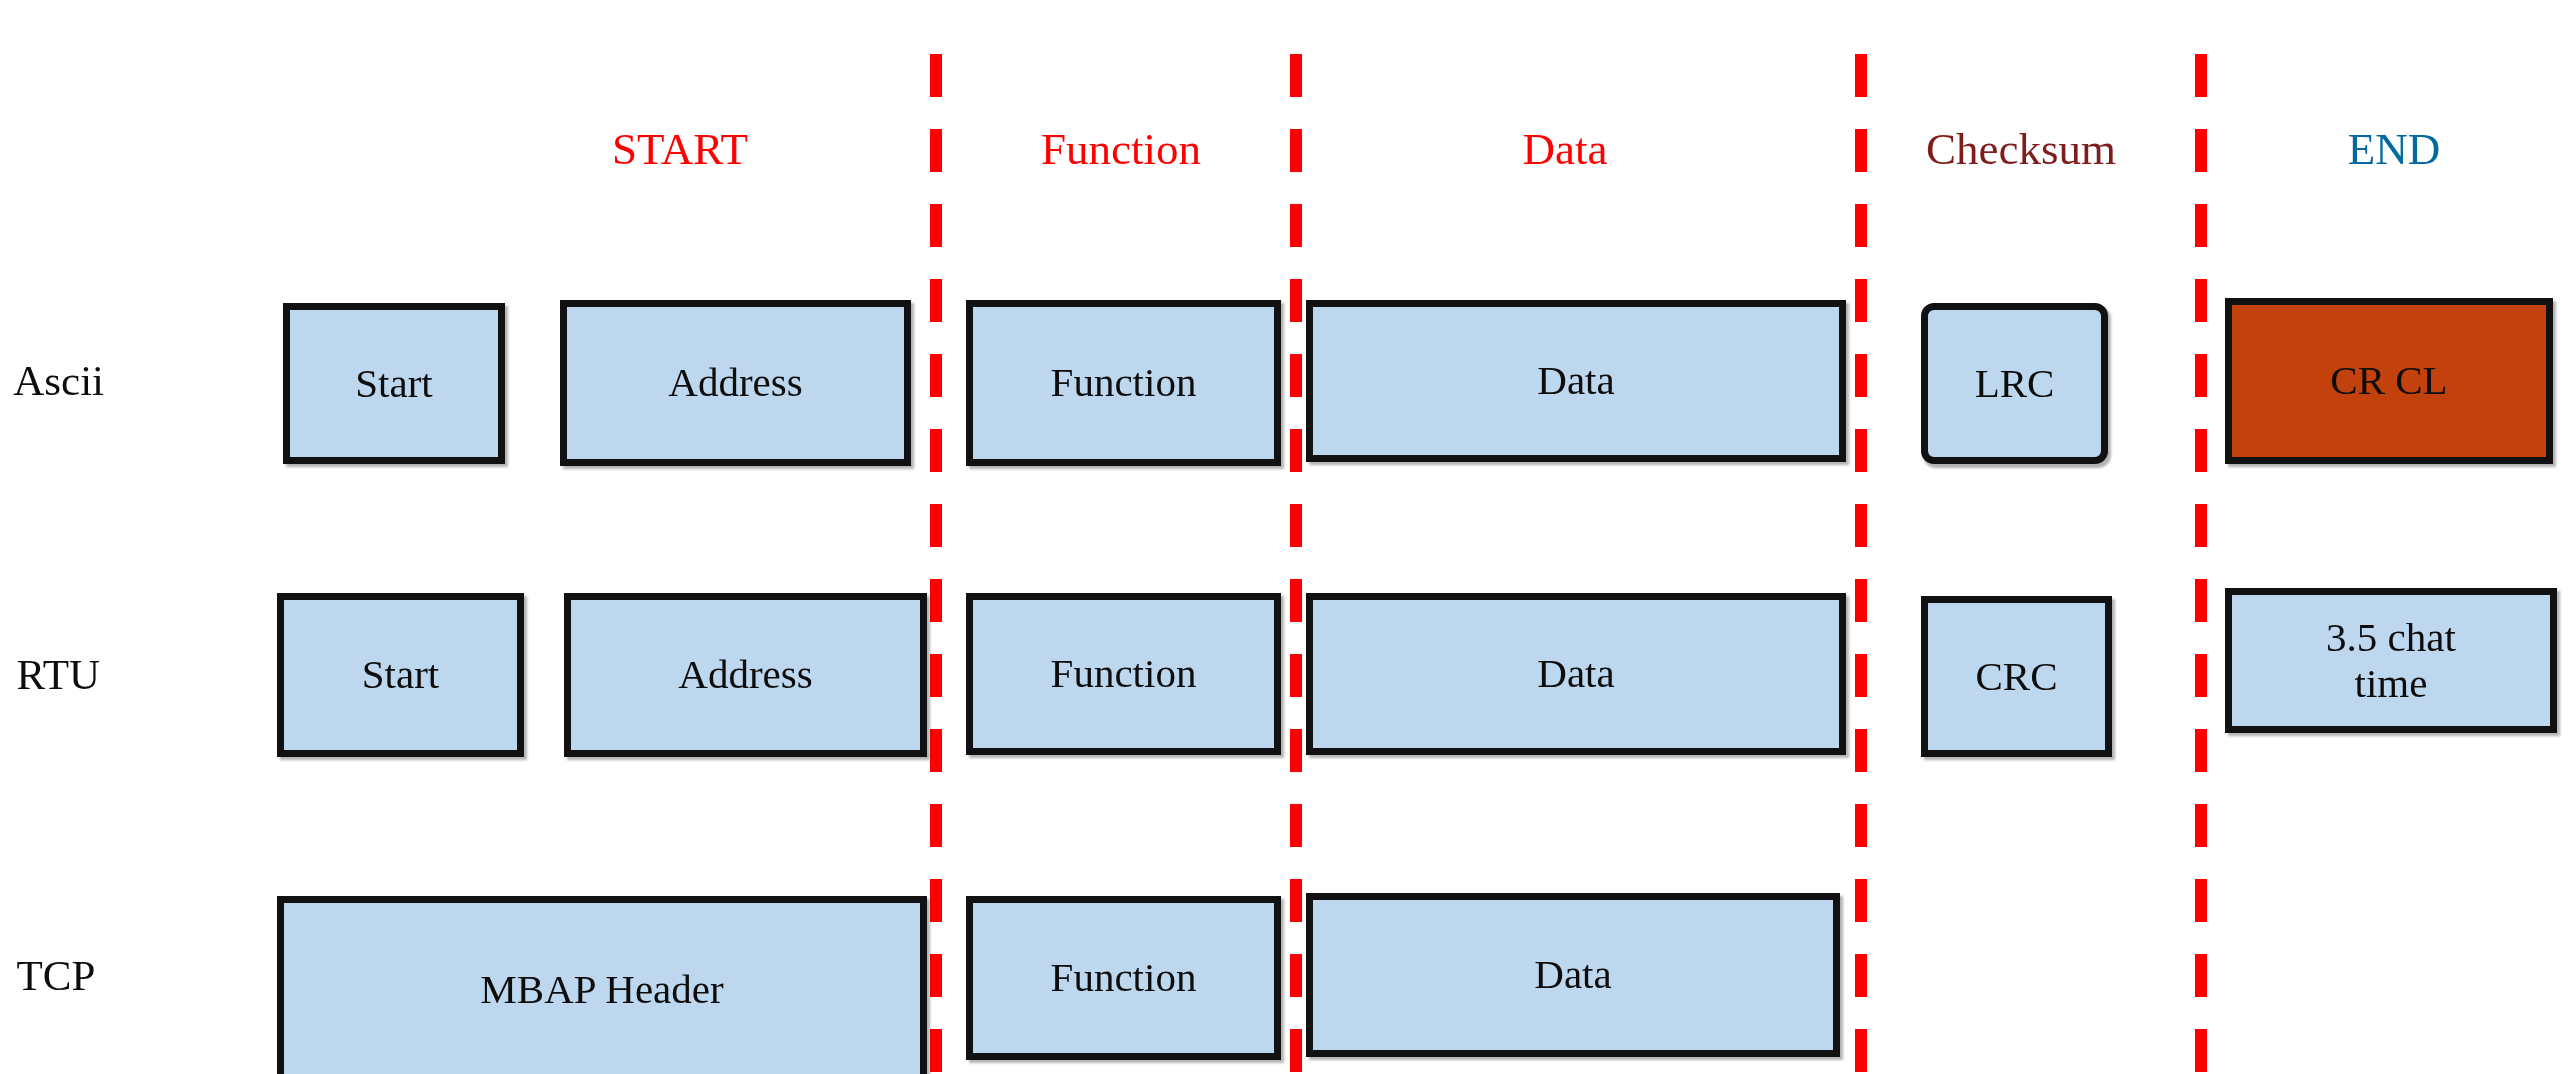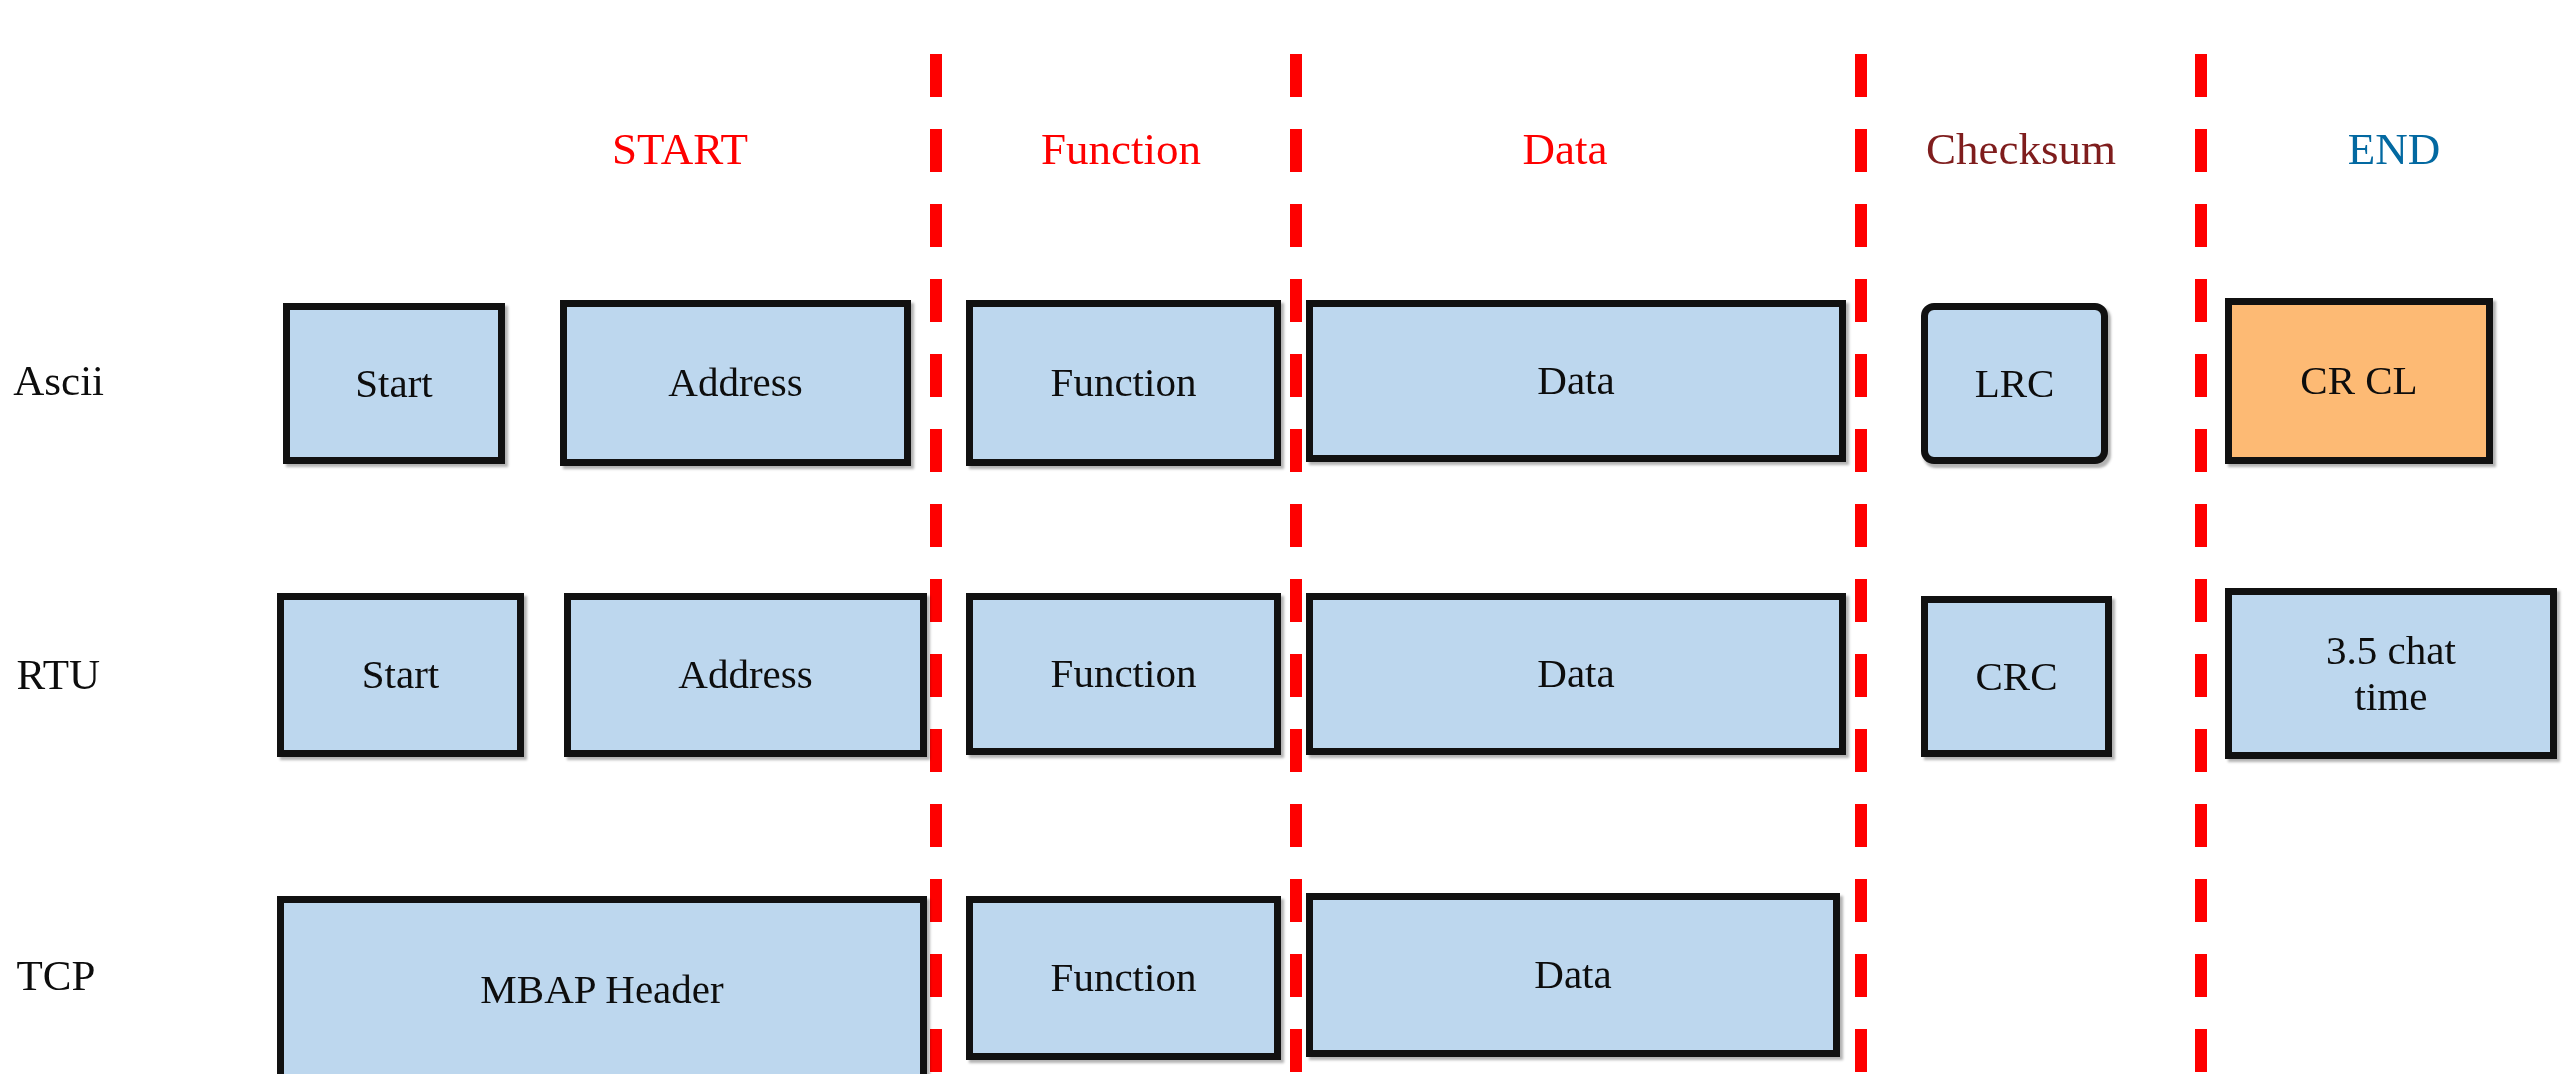--- a/index.html
+++ b/index.html
@@ -110,40 +110,40 @@
       </div>
       <div class="field-box" style="left: 966px; top: 264px; width: 315px; height: 166px; background: rgb(189, 215, 238); border-color: rgb(17, 17, 17); color: rgb(13, 13, 13);">
         <span class="box-text">Function</span>
       </div>
       <div class="field-box" style="left: 1306px; top: 264px; width: 540px; height: 162px; background: rgb(189, 215, 238); border-color: rgb(17, 17, 17); color: rgb(13, 13, 13);">
         <span class="box-text">Data</span>
       </div>
       <div class="field-box" style="left: 1921px; top: 267px; width: 187px; height: 161px; background: rgb(189, 215, 238); border-color: rgb(17, 17, 17); color: rgb(13, 13, 13); border-radius: 13px;">
         <span class="box-text">LRC</span>
       </div>
-      <div class="field-box" style="left: 2225px; top: 262px; width: 268px; height: 166px; background: #fdba74; border-color: rgb(17, 17, 17); color: rgb(13, 13, 13);">
+      <div class="field-box" style="left: 2225px; top: 262px; width: 328px; height: 166px; background: #c2410c; border-color: rgb(17, 17, 17); color: rgb(13, 13, 13);">
         <span class="box-text">CR CL</span>
       </div>
       <div class="row-label" style="left: 16.6px; top: 617px; color: rgb(13, 13, 13);">RTU</div>
       <div class="field-box" style="left: 277px; top: 557px; width: 247px; height: 164px; background: rgb(189, 215, 238); border-color: rgb(17, 17, 17); color: rgb(13, 13, 13);">
         <span class="box-text">Start</span>
       </div>
       <div class="field-box" style="left: 564px; top: 557px; width: 363px; height: 164px; background: rgb(189, 215, 238); border-color: rgb(17, 17, 17); color: rgb(13, 13, 13);">
         <span class="box-text">Address</span>
       </div>
       <div class="field-box" style="left: 966px; top: 557px; width: 315px; height: 162px; background: rgb(189, 215, 238); border-color: rgb(17, 17, 17); color: rgb(13, 13, 13);">
         <span class="box-text">Function</span>
       </div>
       <div class="field-box" style="left: 1306px; top: 557px; width: 540px; height: 162px; background: rgb(189, 215, 238); border-color: rgb(17, 17, 17); color: rgb(13, 13, 13);">
         <span class="box-text">Data</span>
       </div>
       <div class="field-box" style="left: 1921px; top: 560px; width: 191px; height: 161px; background: rgb(189, 215, 238); border-color: rgb(17, 17, 17); color: rgb(13, 13, 13);">
         <span class="box-text">CRC</span>
       </div>
-      <div class="field-box two-line" style="left: 2225px; top: 552px; width: 332px; height: 171px; background: rgb(189, 215, 238); border-color: rgb(17, 17, 17); color: rgb(13, 13, 13);">
+      <div class="field-box two-line" style="left: 2225px; top: 552px; width: 332px; height: 145px; background: rgb(189, 215, 238); border-color: rgb(17, 17, 17); color: rgb(13, 13, 13);">
         <span class="box-text">3.5 chat<br>time</span>
       </div>
       <div class="row-label" style="left: 16.6px; top: 918px; color: rgb(13, 13, 13);">TCP</div>
       <div class="field-box" style="left: 277px; top: 860px; width: 650px; height: 188px; background: rgb(189, 215, 238); border-color: rgb(17, 17, 17); color: rgb(13, 13, 13);">
         <span class="box-text">MBAP Header</span>
       </div>
       <div class="field-box" style="left: 966px; top: 860px; width: 315px; height: 164px; background: rgb(189, 215, 238); border-color: rgb(17, 17, 17); color: rgb(13, 13, 13);">
         <span class="box-text">Function</span>
       </div>
       <div class="field-box" style="left: 1306px; top: 857px; width: 534px; height: 164px; background: rgb(189, 215, 238); border-color: rgb(17, 17, 17); color: rgb(13, 13, 13);">

